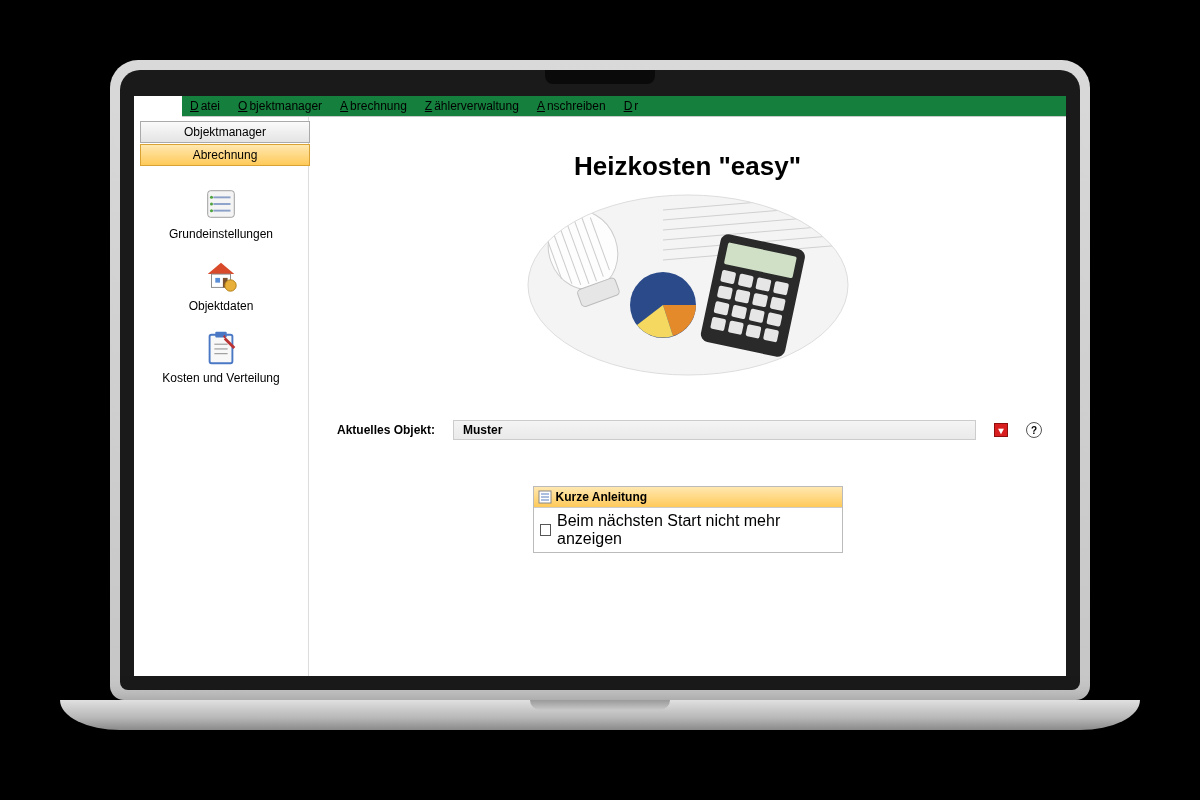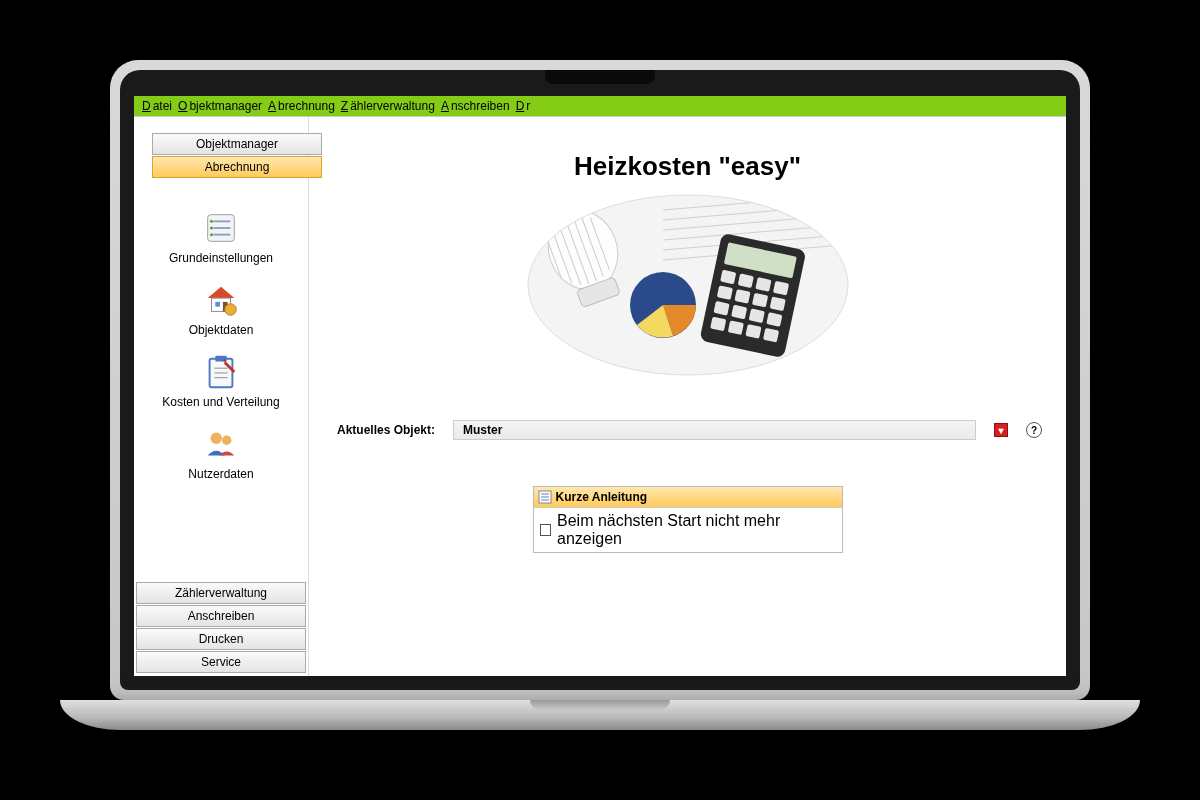--- a/index.html
+++ b/index.html
@@ -67,40 +67,42 @@
     top:0; left:50%;
     transform:translateX(-50%);
     width:140px; height:10px;
     background: linear-gradient(#9a9a9a,#c8c8c8);
     border-radius: 0 0 14px 14px;
   }
 
   
   .app { width:100%; height:100%; display:flex; flex-direction:column; }
   .menubar {
-    background:#84cc16;
+    background:#15803d;
     border-bottom:1px solid #c9c9c9;
     display:flex;
+    gap:12px;
     padding:2px 6px;
     font-size:12px;
+    margin-left:48px;
   }
   .menubar span { padding:1px 2px; cursor:default; }
   .menubar span u { text-decoration: underline; }
 
   .body { flex:1; display:flex; overflow:hidden; }
 
   
   .sidebar {
     width: 175px;
     background:#fff;
     border-right:1px solid #ddd;
     display:flex;
     flex-direction:column;
   }
-  .nav-top { padding:16px; }
+  .nav-top { padding:4px; }
   .nav-bottom { margin-top:auto; padding-bottom:2px;}
   .nav-btn {
     display:block;
     width:170px;
     margin:0 2px 1px 2px;
     padding:3px 0;
     text-align:center;
     border:1px solid #aaa;
     background: linear-gradient(#fafafa,#e4e4e4);
     font-size:12px;
@@ -263,41 +265,24 @@
                         <line x1="13" y1="16" x2="27" y2="16" stroke="#888"></line>
                         <line x1="13" y1="21" x2="27" y2="21" stroke="#888"></line>
                         <line x1="13" y1="26" x2="27" y2="26" stroke="#888"></line>
                         <path d="M24 10 L34 20" stroke="#b33" stroke-width="3"></path>
                         <polygon points="22,8 26,12 24,6" fill="#b33"></polygon>
                       </svg>
                   </div>
                   <div>Kosten und Verteilung</div>
                 </div>
 
-                <div class="side-item">
-                  <div class="side-icon">
-                    <svg viewBox="0 0 40 40">
-                        <circle cx="15" cy="14" r="6" fill="#f0b060"></circle>
-                        <path d="M6 32 Q15 22 24 32 Z" fill="#3a6fc4"></path>
-                        <circle cx="26" cy="16" r="5" fill="#f0b060"></circle>
-                        <path d="M18 32 Q26 24 34 32 Z" fill="#c94848"></path>
-                      </svg>
-                  </div>
-                  <div>Nutzerdaten</div>
-                </div>
-
-
-              </div>
-
-              <div class="nav-bottom">
-                <div class="nav-btn">Zählerverwaltung</div>
-                <div class="nav-btn">Anschreiben</div>
-                <div class="nav-btn">Drucken</div>
-                <div class="nav-btn">Service</div>
-              </div>
+
+
+              </div>
+
             </div>
 
             <div class="main">
               <div class="title">Heizkosten "easy"</div>
 
               <div class="hero">
                 <svg viewBox="0 0 330 190">
                   <defs>
                       <clipPath id="ov">
                         <ellipse cx="165" cy="95" rx="160" ry="90"></ellipse>

